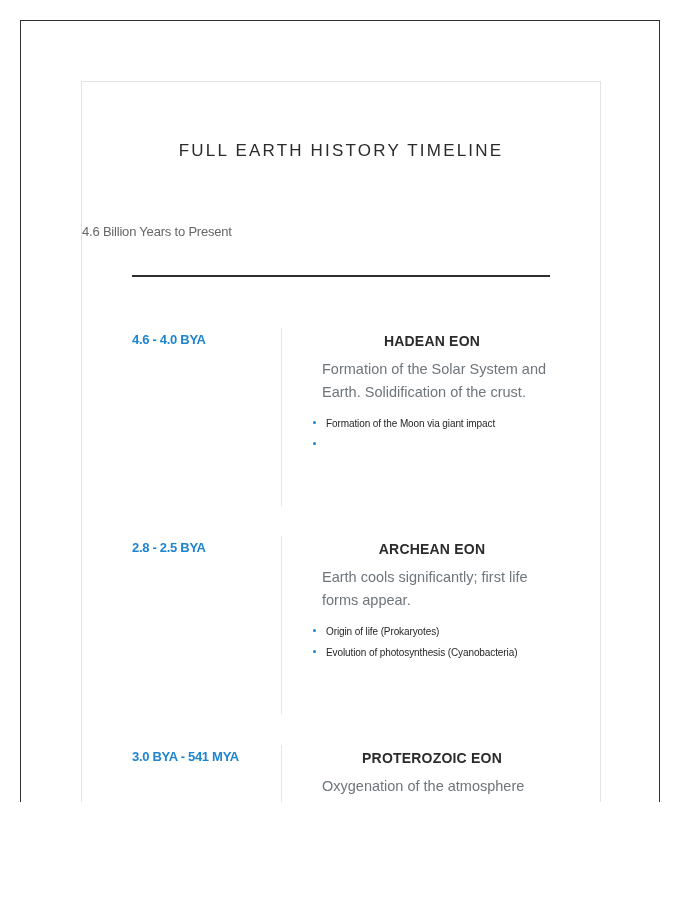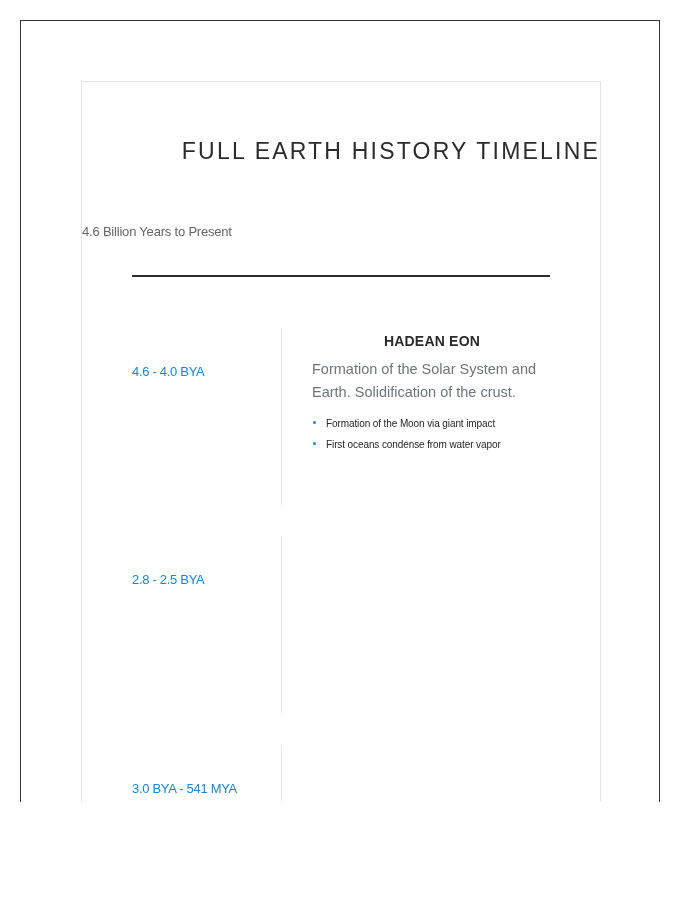--- a/index.html
+++ b/index.html
@@ -3,32 +3,32 @@
 <meta charset="utf-8">
 <style>
   html, body { margin: 0; padding: 0; background: #ffffff; }
   body { width: 700px; height: 900px; position: relative; overflow: hidden;
          font-family: "Liberation Sans", sans-serif; }
   .viewport { position: absolute; left: 0; top: 0; width: 700px; height: 802px; overflow: hidden; }
   .frame { position: absolute; left: 20px; top: 20px; width: 640px; height: 900px;
            border: 1px solid #333333; box-sizing: border-box; background: #fff; }
   .card { position: absolute; left: 60px; top: 60px; width: 520px; height: 1200px;
           border: 1px solid #e4e4e4; box-sizing: border-box; background: #fff; }
-  .title { position: absolute; left: 0; right: 0; top: 50px; margin: 0; text-align: right;
-           font-size: 23px; font-weight: normal; letter-spacing: 2.2px; line-height: 38px; color: #2b2b2b; }
+  .title { position: absolute; left: 0; right: 0; top: 50px; margin: 0; text-align: center;
+           font-size: 17px; font-weight: normal; letter-spacing: 2.2px; line-height: 38px; color: #2b2b2b; }
   .subtitle { position: absolute; left: 0; right: 0; top: 142px; text-align: left;
               font-size: 13px; color: #666666; letter-spacing: -0.2px; }
   .rule { position: absolute; left: 50px; width: 418px; top: 193px; height: 2px; background: #2e2e2e; }
   .entry { position: absolute; left: 50px; width: 418px; height: 180px; }
-  .entry .date { position: absolute; left: 0; top: 4px; font-size: 13px; font-weight: normal;
-                 color: #1d84d0; letter-spacing: -0.3px; margin-top: 32px; }
+  .entry .date { position: absolute; left: 0; top: 4px; font-size: 13px; font-weight: bold;
+                 color: #1d84d0; letter-spacing: -0.3px; }
   .entry .divider { position: absolute; left: 149px; top: 0; width: 1px; height: 178px; background: #e5e5e5; }
   .entry .content { position: absolute; left: 180px; top: 0; width: 240px; }
   .entry .eon { margin: 0; padding-top: 5px; font-size: 14px; font-weight: bold; color: #2b2b2b; letter-spacing: 0.2px; text-align: center; }
-  .entry .desc { margin: 9px 0 0 0; font-size: 14.5px; line-height: 23px; color: #6e757b; }
+  .entry .desc { margin: 9px 0 0 10px; font-size: 14.5px; line-height: 23px; color: #6e757b; }
   .entry ul { list-style: none; margin: 9px 0 0 0; padding: 0; }
   .entry li { font-size: 10px; line-height: 21px; color: #262626; letter-spacing: -0.1px; }
   .bullet { display: inline-block; width: 3px; height: 3px; border-radius: 50%; background: #1d84d0;
             vertical-align: middle; margin: 0 10px 3px 1px; }
 </style>
 </head>
 <body>
 
 <div class="viewport">
   <div class="frame">
@@ -39,30 +39,42 @@
       <div class="rule"></div>
 
       <div class="entry" style="top:246px;">
         <div class="date">4.6 - 4.0 BYA</div>
         <div class="divider"></div>
         <div class="content">
           <h3 class="eon">HADEAN EON</h3>
           <p class="desc">Formation of the Solar System and Earth. Solidification of the crust.</p>
           <ul>
             <li><span class="bullet"></span><span>Formation of the Moon via giant impact</span></li>
-            <li><span class="bullet"></span><span>First oceans condense from water vapor</span></li>
+            <li><span class="bullet"></span></li>
           </ul>
         </div>
       </div>
 
       <div class="entry" style="top:454px;">
         <div class="date">2.8 - 2.5 BYA</div>
         <div class="divider"></div>
+        <div class="content">
+          <h3 class="eon">ARCHEAN EON</h3>
+          <p class="desc">Earth cools significantly; first life forms appear.</p>
+          <ul>
+            <li><span class="bullet"></span><span>Origin of life (Prokaryotes)</span></li>
+            <li><span class="bullet"></span><span>Evolution of photosynthesis (Cyanobacteria)</span></li>
+          </ul>
+        </div>
       </div>
 
       <div class="entry" style="top:663px;">
         <div class="date">3.0 BYA - 541 MYA</div>
         <div class="divider"></div>
+        <div class="content">
+          <h3 class="eon">PROTEROZOIC EON</h3>
+          <p class="desc">Oxygenation of the atmosphere and</p>
+        </div>
       </div>
 
     </div>
   </div>
 </div>
 
 </body></html>

